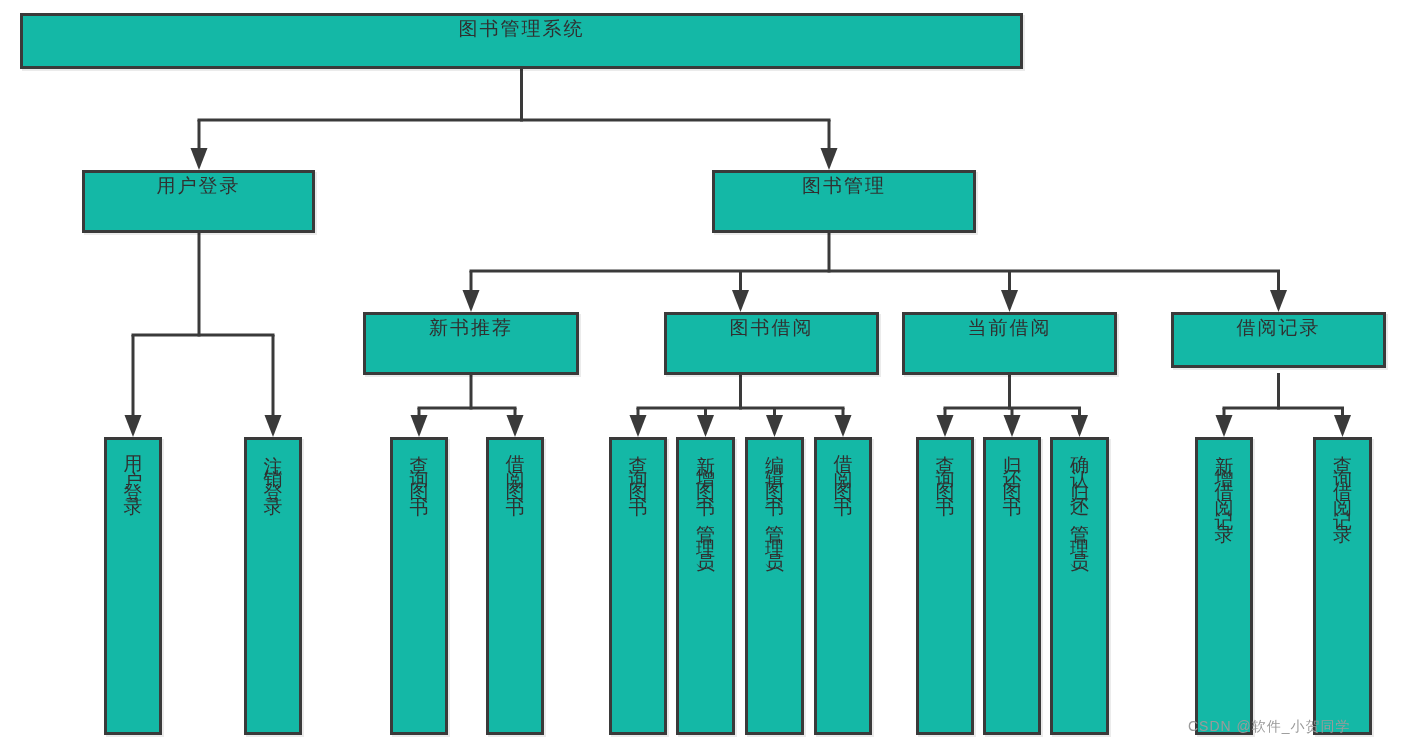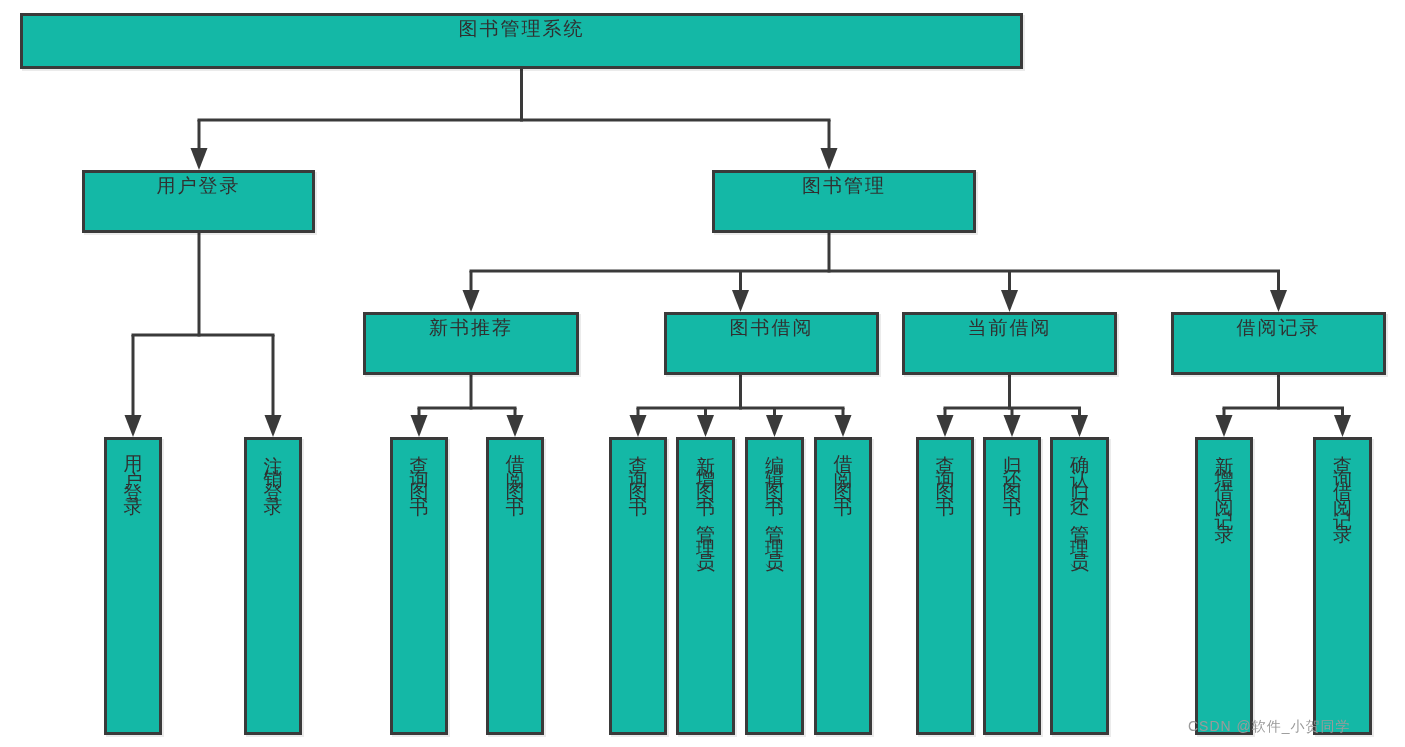--- a/index.html
+++ b/index.html
@@ -120,21 +120,21 @@
 
   <div class="box" style="left:363px;top:312px;width:216px;height:63px;">
     <span class="h-label">新书推荐</span>
   </div>
   <div class="box" style="left:633px;top:312px;width:215px;height:63px;margin-left:31px;">
     <span class="h-label">图书借阅</span>
   </div>
   <div class="box" style="left:902px;top:312px;width:215px;height:63px;">
     <span class="h-label">当前借阅</span>
   </div>
-  <div class="box" style="left:1171px;top:312px;width:215px;height:63px;">
+  <div class="box" style="left:1171px;top:312px;width:215px;height:56px;">
     <span class="h-label">借阅记录</span>
   </div>
 
   <div class="box" style="left:104px;top:437px;width:58px;height:298px;">
     <span class="v-label">用户登录</span>
   </div>
   <div class="box" style="left:244px;top:437px;width:58px;height:298px;">
     <span class="v-label">注销登录</span>
   </div>
 

